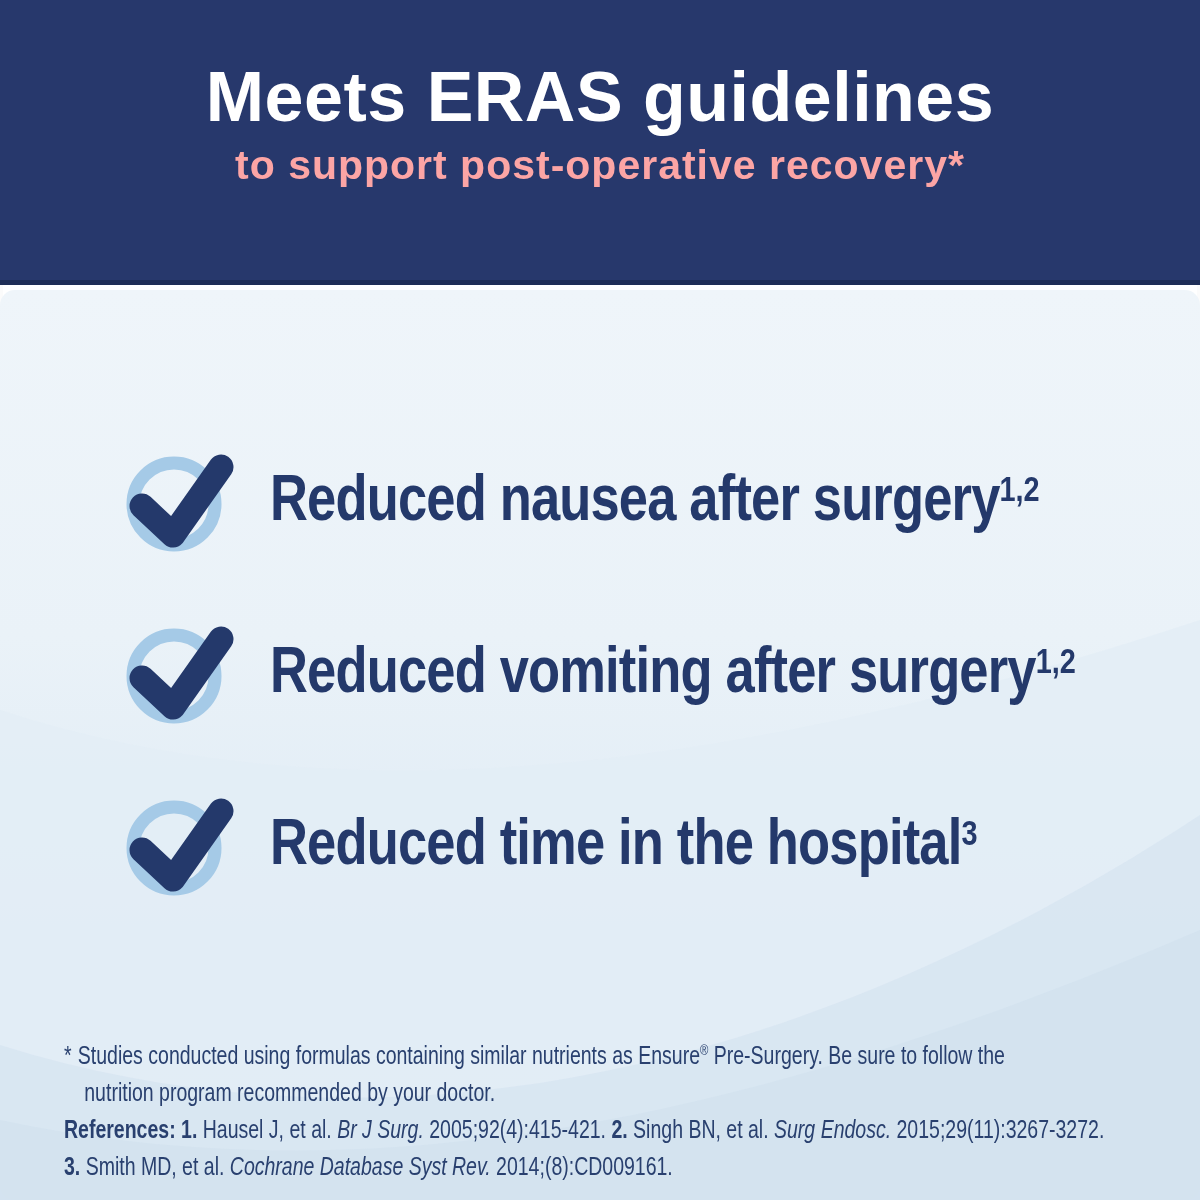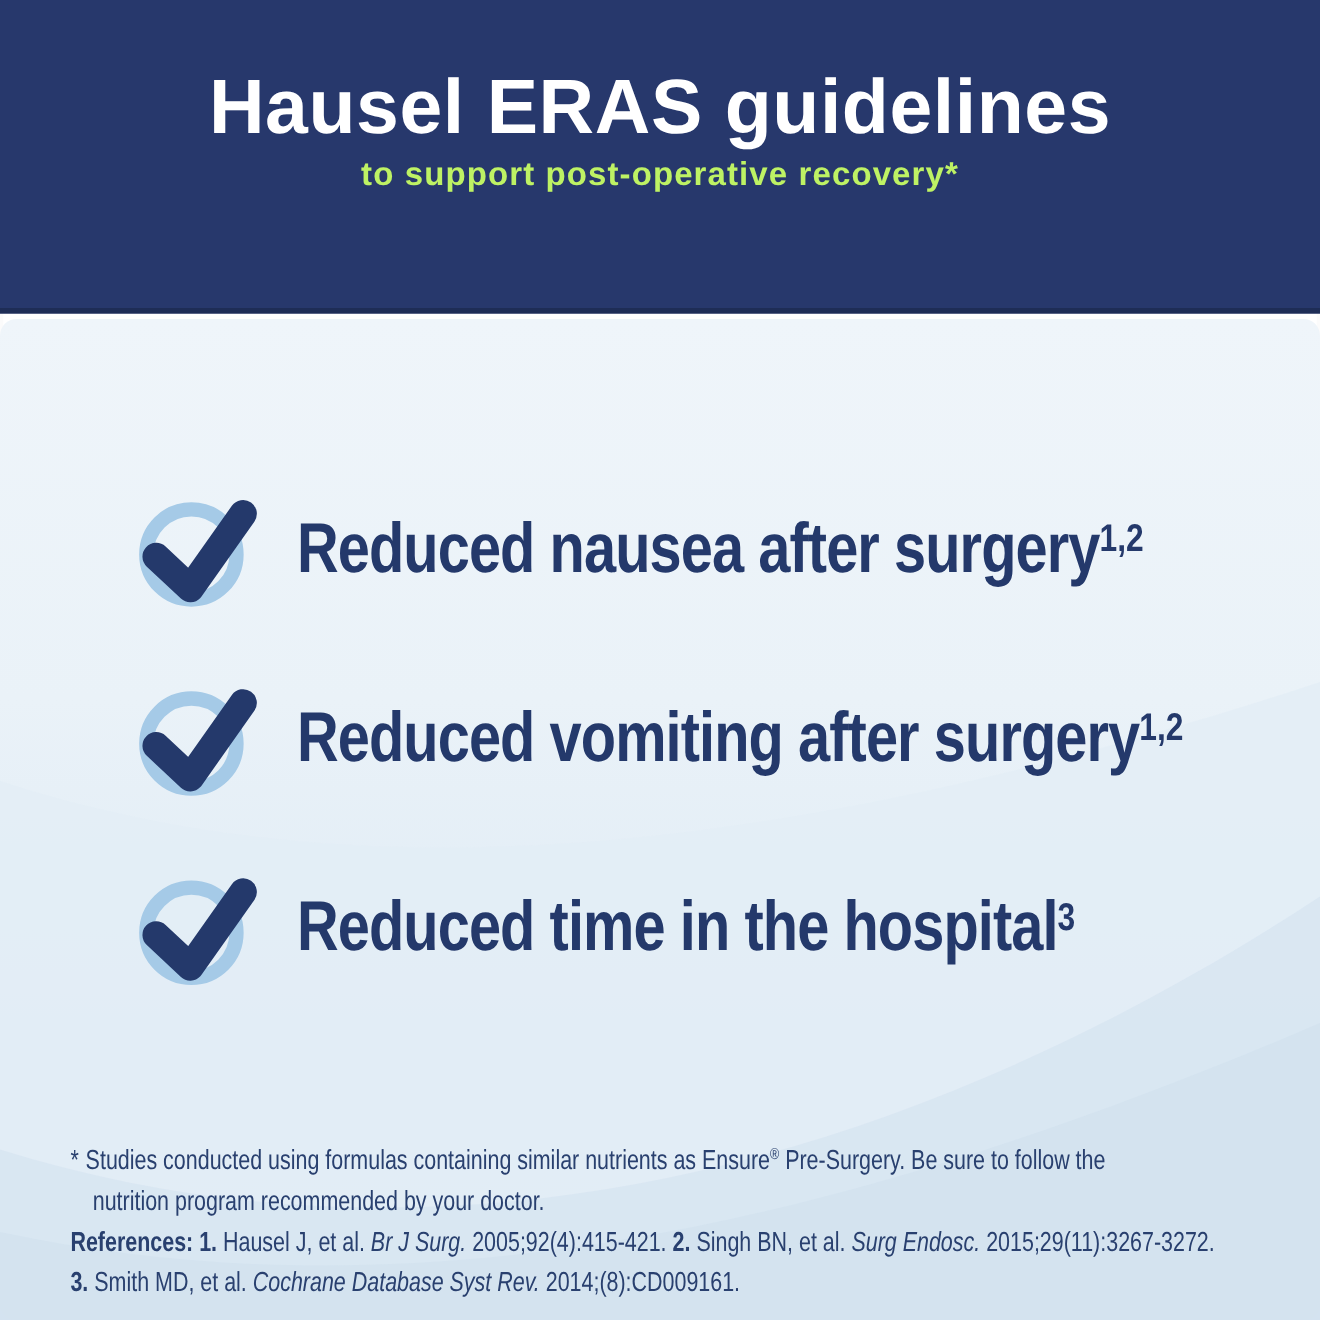--- a/index.html
+++ b/index.html
@@ -29,22 +29,22 @@
   }
   .header-title {
     color: #FFFFFF;
     font-size: 70px;
     font-weight: 700;
     letter-spacing: 0.5px;
     line-height: 1.0;
     white-space: nowrap;
   }
   .header-subtitle {
-    color: #bef264;
-    font-size: 30px;
+    color: #fca5a5;
+    font-size: 41px;
     font-weight: 700;
     letter-spacing: 1px;
     margin-top: 10px;
     white-space: nowrap;
   }
 
   
   .body-area {
     position: absolute;
     top: 290px; left: 0; right: 0; bottom: 0;
@@ -110,21 +110,21 @@
   .foot-line sup { font-size: 0.58em; }
   .indent-hang { padding-left: 26px; }
   .marker { padding-right: 8px; }
 </style>
 </head>
 <body>
 
 <div class="page">
 
   <div class="header">
-    <div class="header-title">Hausel ERAS guidelines</div>
+    <div class="header-title">Meets ERAS guidelines</div>
     <div class="header-subtitle">to support post-operative recovery*</div>
   </div>
 
   <div class="body-area">
     <svg class="swoosh-svg" viewBox="0 0 1200 910" preserveAspectRatio="none" aria-hidden="true">
       <path d="M0 420 C 350 535, 760 475, 1200 330 L1200 910 L0 910 Z" fill="#E3EDF6" opacity="0.85"></path>
       <path d="M0 910 L0 755 C 400 880, 820 775, 1200 525 L1200 910 Z" fill="#D8E6F2" opacity="0.9"></path>
       <path d="M0 905 L0 830 C 330 900, 700 855, 1200 640 L1200 910 L0 910 Z" fill="#D2E2EF" opacity="0.85"></path>
     </svg>
 

